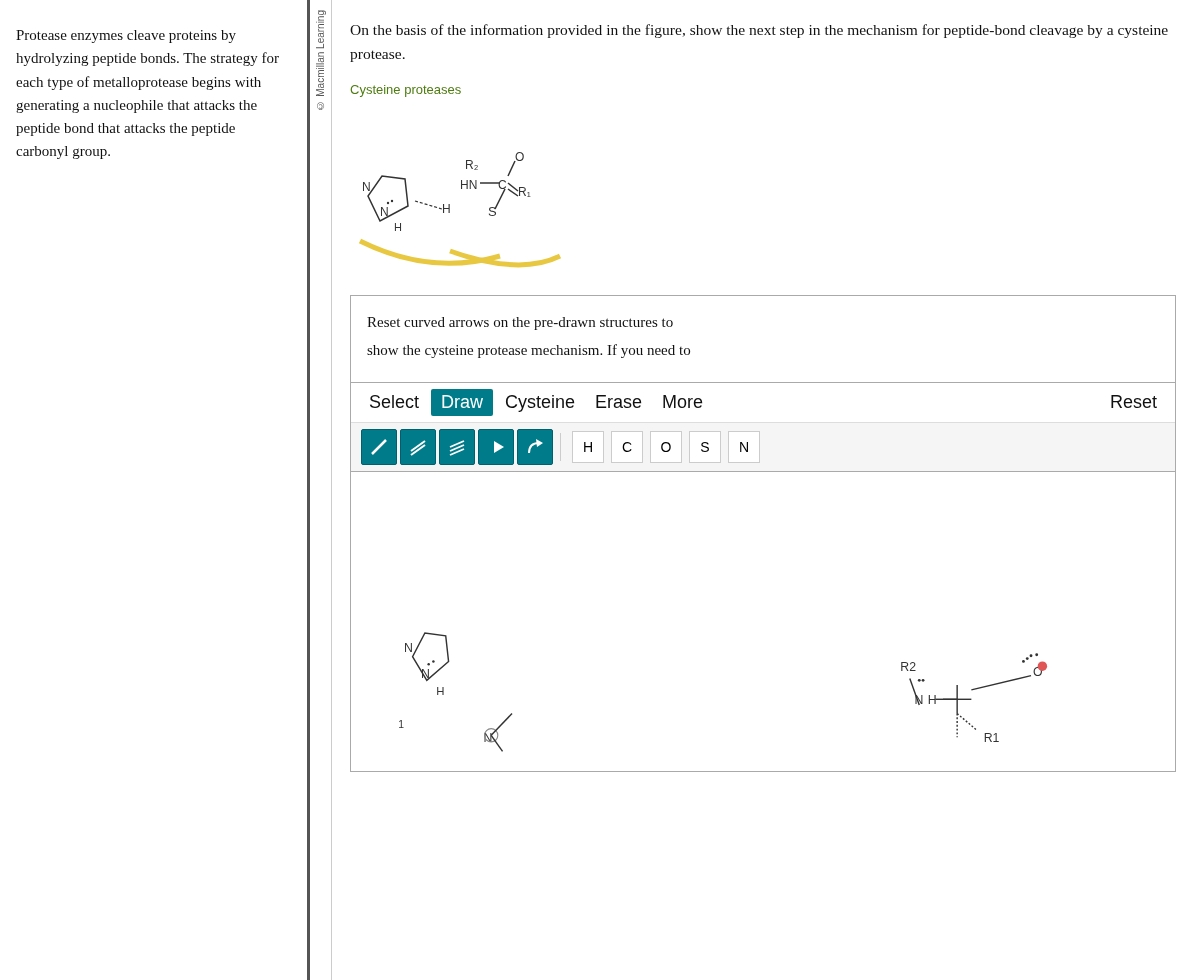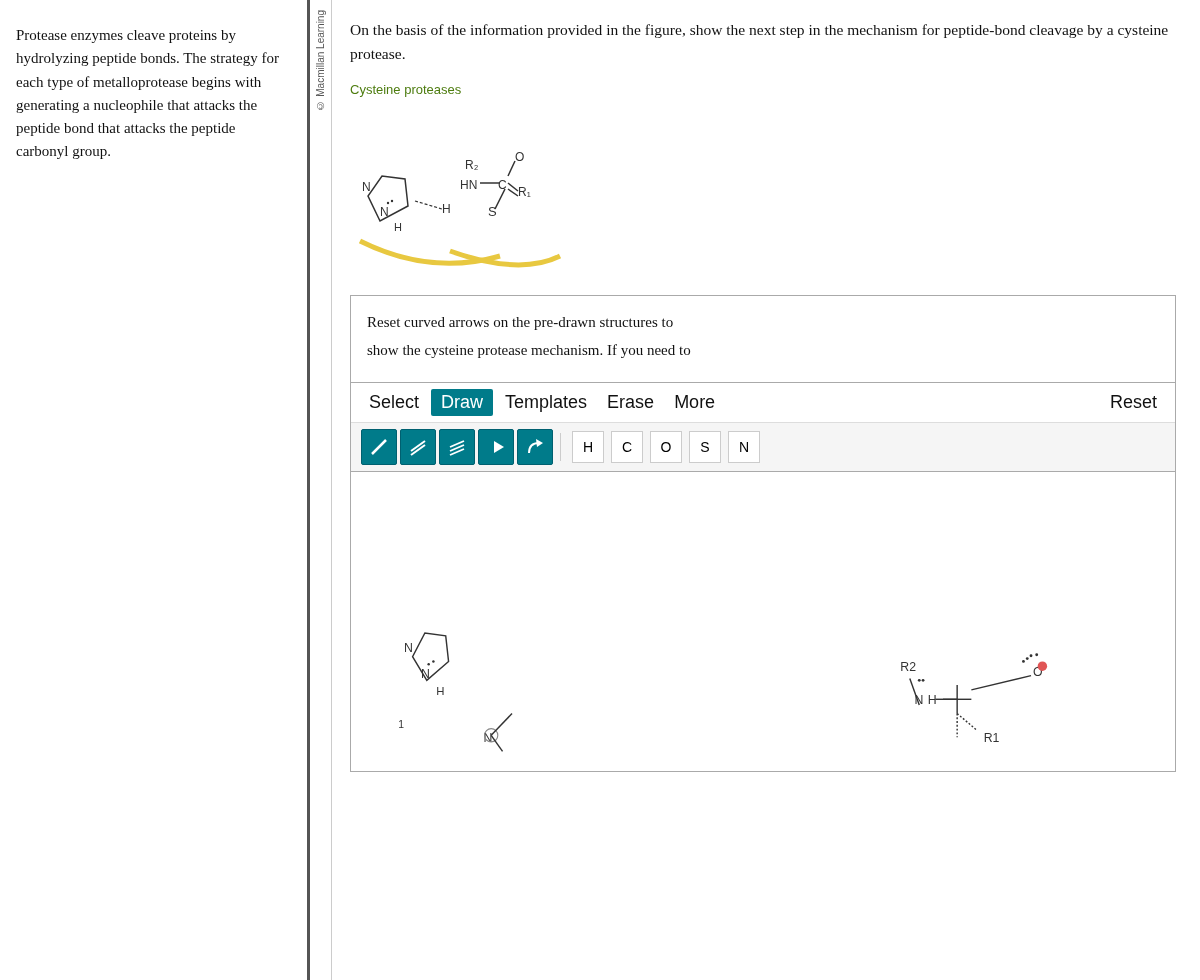--- a/index.html
+++ b/index.html
@@ -252,21 +252,21 @@
       </p>
       <p>
         <span>show the cysteine protease mechanism. If you need to</span>
       </p>
     </div>
 
     <div class="draw-toolbar">
       <div class="toolbar-row1">
         <button class="tb-btn">Select</button>
         <button class="tb-btn active">Draw</button>
-        <button class="tb-btn">Templates</button>
+        <button class="tb-btn">Cysteine</button>
         <button class="tb-btn">Erase</button>
         <button class="tb-btn">More</button>
         <button class="tb-btn tb-erase">Reset</button>
       </div>
 
       <div class="toolbar-row2">
 
         <div class="tool-icon selected" title="Single bond">
           <svg width="20" height="20" viewBox="0 0 20 20">
               <line x1="3" y1="17" x2="17" y2="3" stroke="white" stroke-width="2.5"></line>

